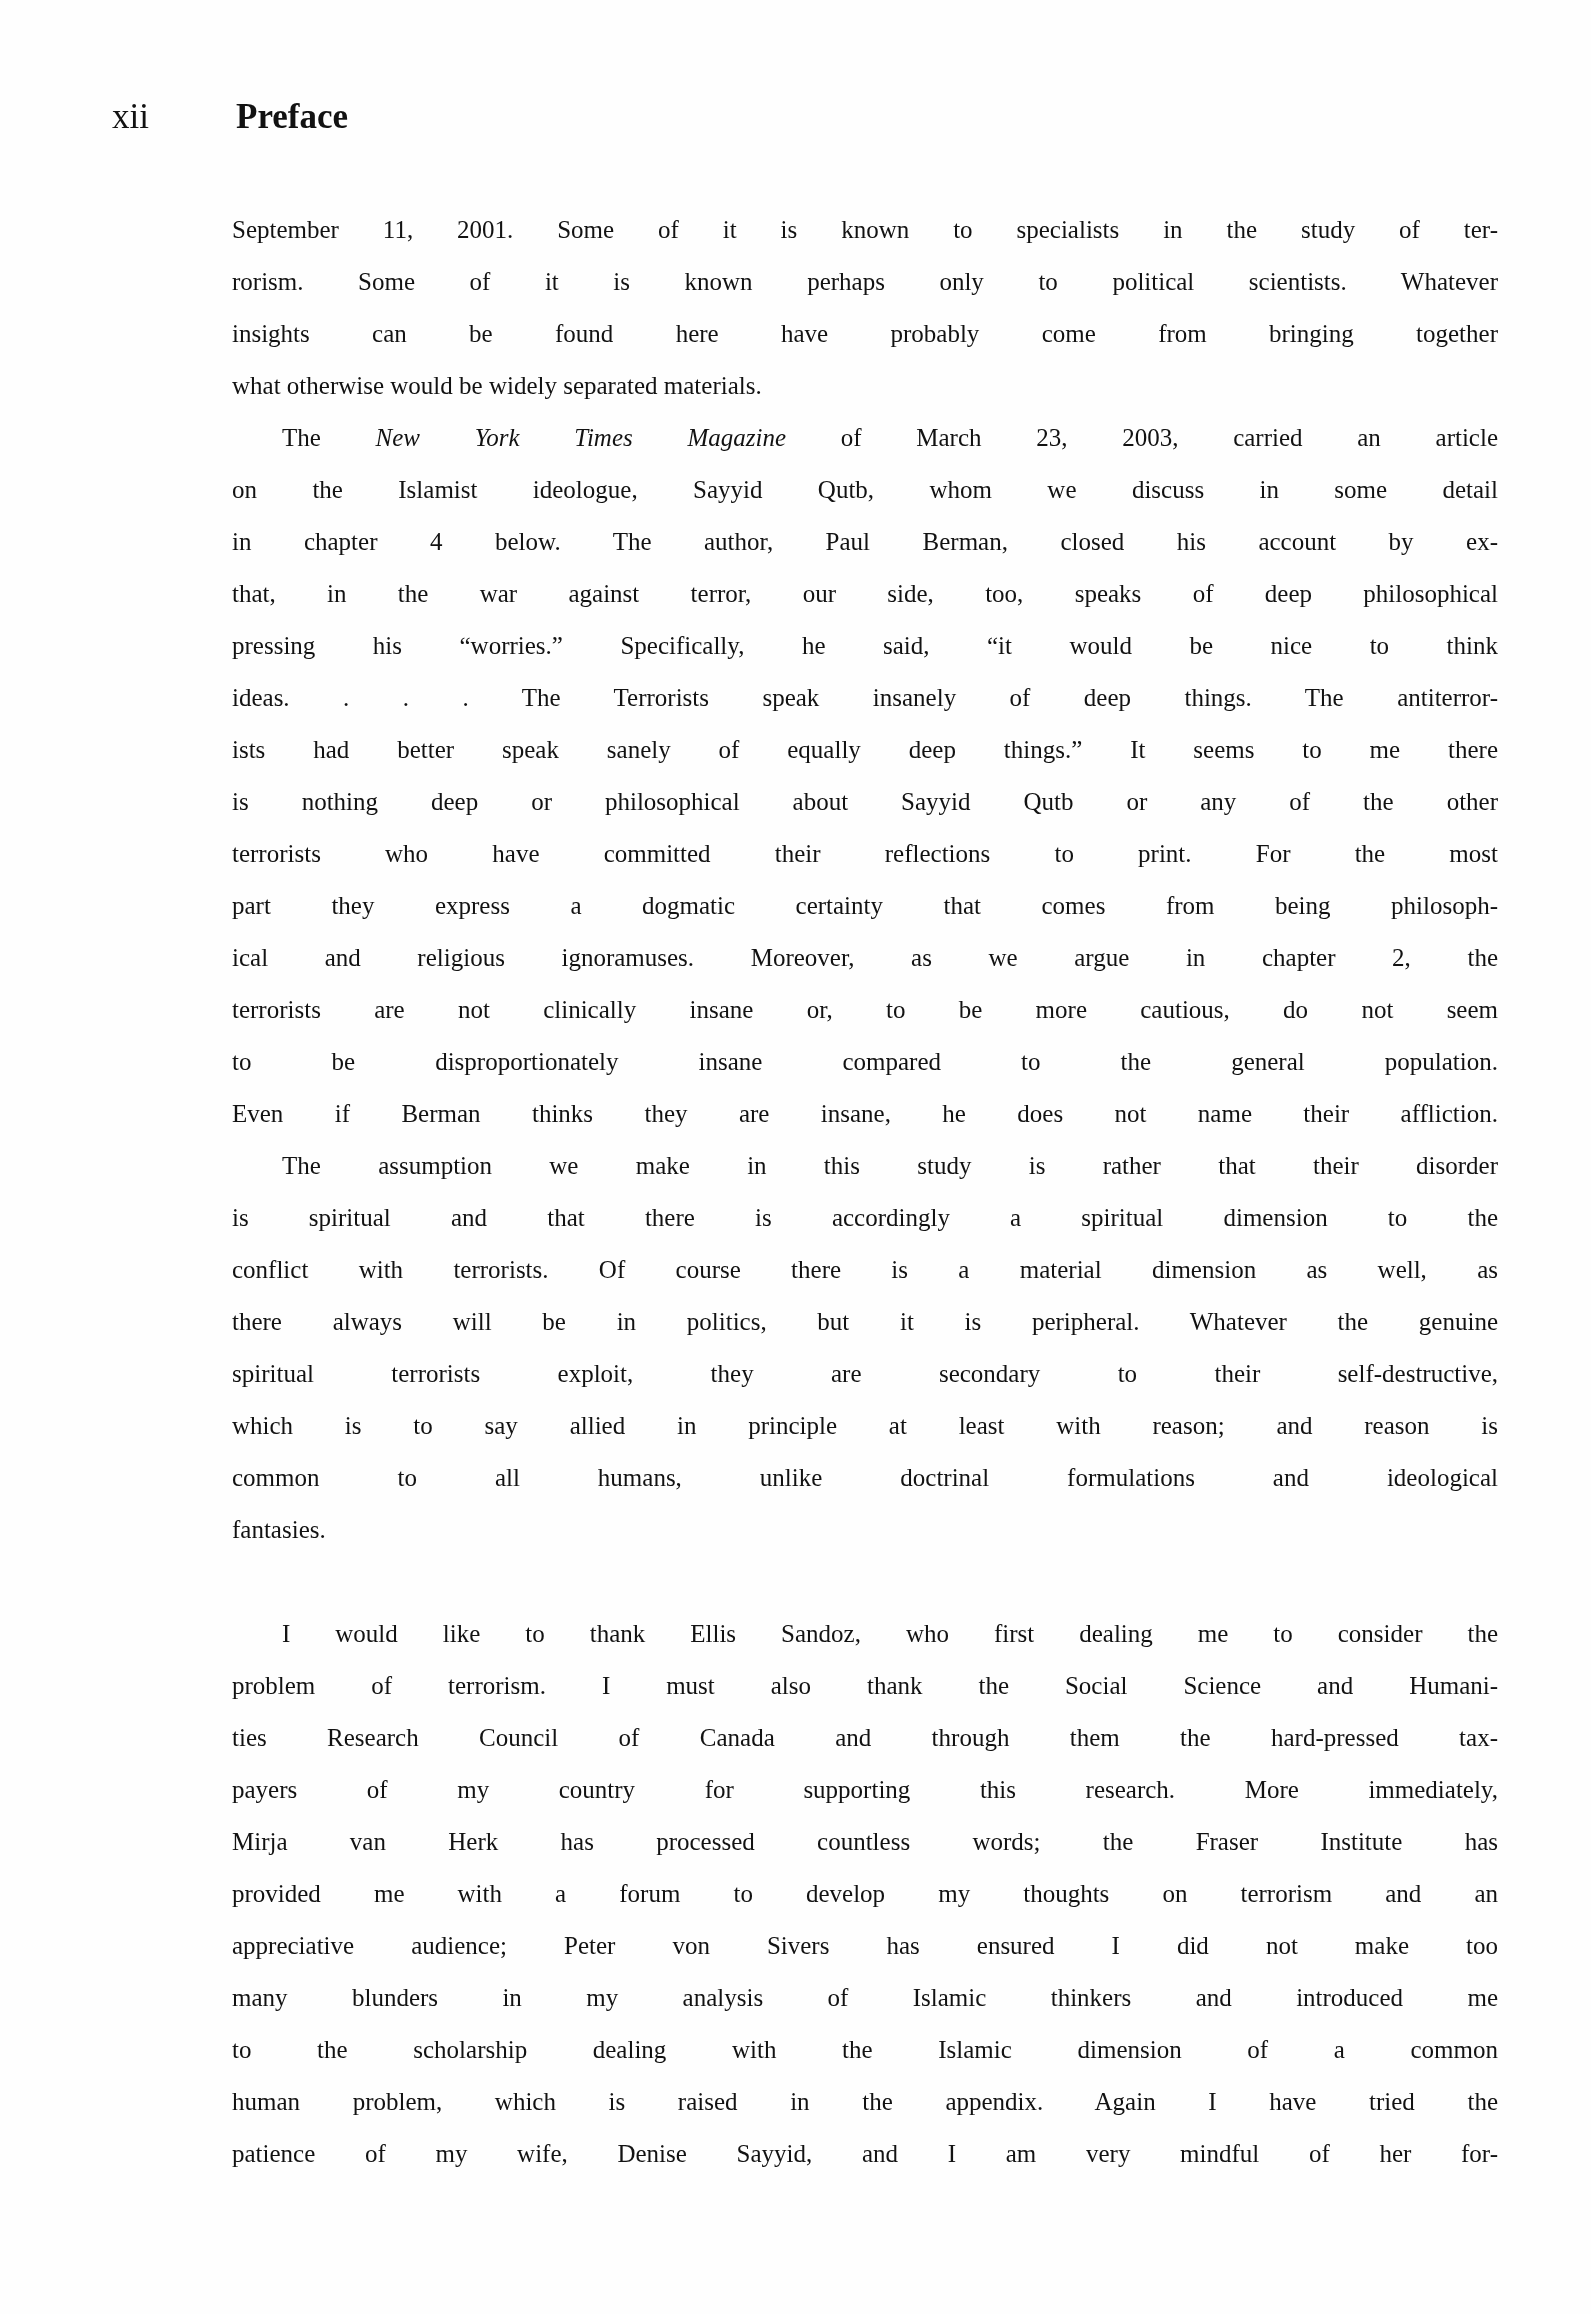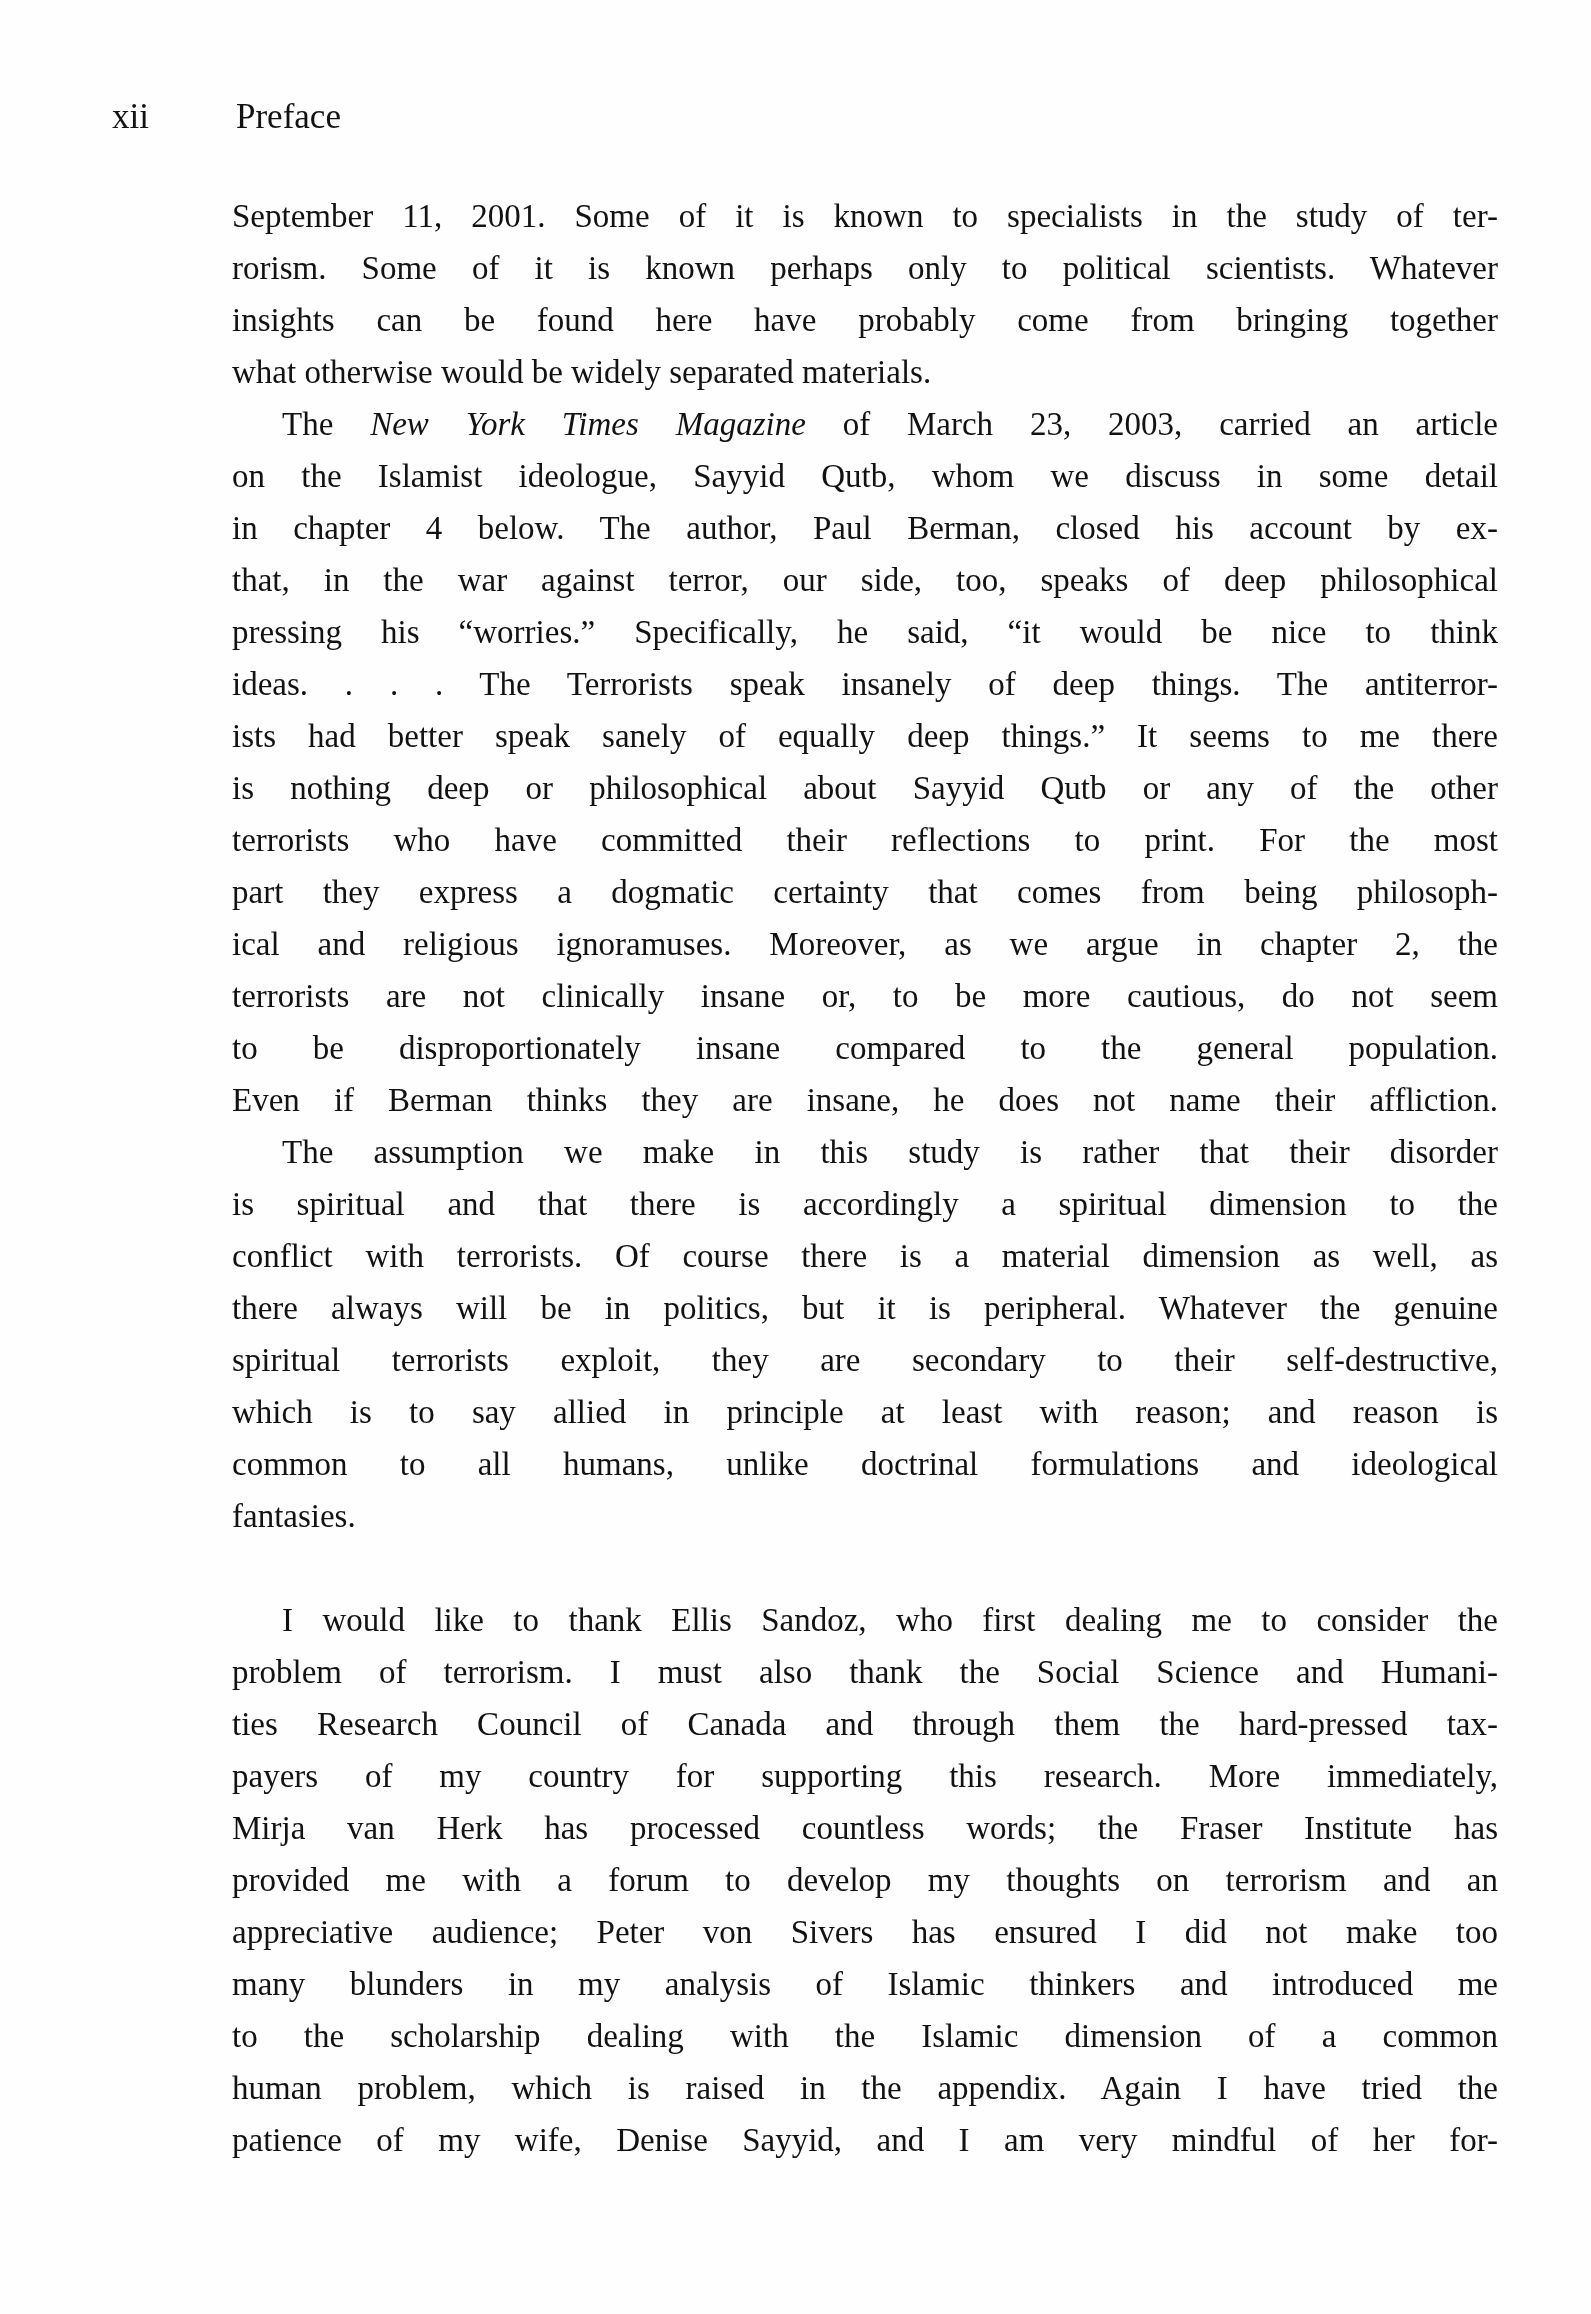--- a/index.html
+++ b/index.html
@@ -19,27 +19,27 @@
     left: 112px;
     font-size: 35px;
     line-height: 1.1;
     white-space: nowrap;
   }
   .folio {
     display: inline-block;
     width: 124px;
     font-weight: normal;
   }
-  .head-title { font-weight: normal; margin-top: 11px; }
+  .head-title { font-weight: bold; margin-top: 11px; }
   .text-block {
     position: absolute;
-    top: 190px;
+    top: 204px;
     left: 232px;
     width: 1266px;
-    font-size: 33px;
+    font-size: 25px;
     line-height: 52px;
   }
   .line {
     text-align: justify;
     text-align-last: justify;
   }
   .para.indent .line:first-child { text-indent: 50px; }
   .para.space-before { margin-top: 52px; }
   .para.no-justify-last .line:last-child { text-align-last: left; }
   .italic { font-style: italic; }

